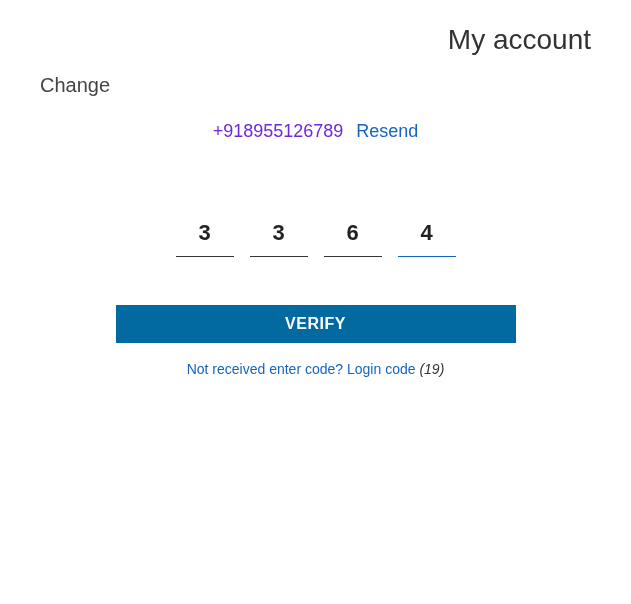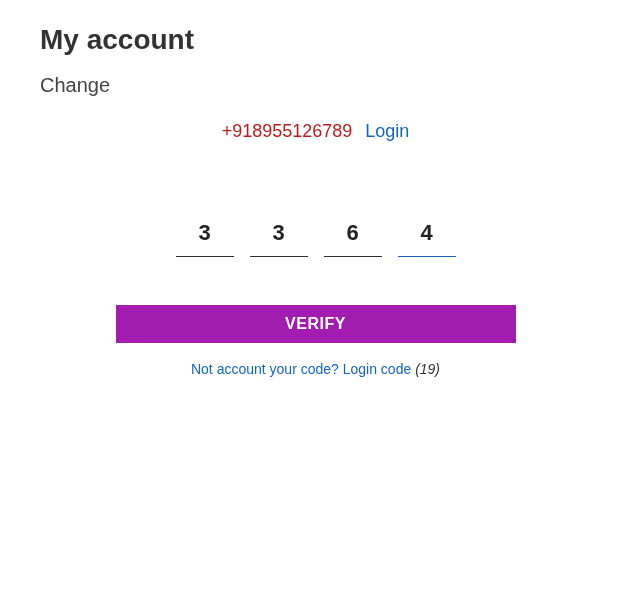--- a/index.html
+++ b/index.html
@@ -10,23 +10,24 @@
     body {
       font-family: "Segoe UI", -apple-system, BlinkMacSystemFont, sans-serif;
       background: #ffffff;
       width: 631px;
       height: 604px;
       padding: 24px 40px;
       color: #222222;
     }
     .page-title {
       font-size: 28px;
-      font-weight: 700;
+      font-weight: 400;
       color: #333333;
       margin-bottom: 18px;
+      text-align: right;
     }
     .subtitle {
       font-size: 20px;
       font-weight: 400;
       color: #444444;
       margin-bottom: 24px;
     }
     .content {
       text-align: center;
       padding: 0 60px;
@@ -34,21 +35,21 @@
     .instruction {
       font-size: 18px;
       color: #333333;
       margin-bottom: 8px;
     }
     .phone-row {
       font-size: 18px;
       margin-bottom: 72px;
     }
     .phone {
-      color: #b91c1c;
+      color: #6d28d9;
     }
     .change-link {
       color: #1565c0;
       margin-left: 8px;
       cursor: pointer;
     }
     .otp-row {
       display: flex;
       justify-content: center;
       gap: 16px;
@@ -68,21 +69,21 @@
       background: transparent;
     }
     .otp-input.active {
       border-bottom: 1px solid #1565c0;
     }
     .verify-btn {
       display: block;
       width: 400px;
       margin: 0 auto 18px auto;
       padding: 10px 0;
-      background: #a21caf;
+      background: #0369a1;
       color: #ffffff;
       border: none;
       font-size: 16px;
       font-weight: 700;
       letter-spacing: 0.5px;
       cursor: pointer;
       font-family: inherit;
     }
     .resend-row {
       font-size: 14px;
@@ -99,29 +100,29 @@
   </style>
 </head>
 <body>
 
 <h1 class="page-title">My account</h1>
 <h2 class="subtitle">Change</h2>
 
 <div class="content">
   <div class="phone-row">
     <span class="phone">+918955126789</span>
-    <span class="change-link">Login</span>
+    <span class="change-link">Resend</span>
   </div>
 
   <div class="otp-row">
     <input type="text" maxlength="1" class="otp-input" value="3" style="">
     <input type="text" maxlength="1" class="otp-input" value="3" style="">
     <input type="text" maxlength="1" class="otp-input" value="6" style="">
     <input type="text" maxlength="1" class="otp-input active" value="4" style="">
   </div>
 
   <button class="verify-btn">VERIFY</button>
 
   <div class="resend-row">
-    <span class="resend-link"><span>Not account your code? </span><span>Login code</span></span>
+    <span class="resend-link"><span>Not received enter code? </span><span>Login code</span></span>
     <span class="countdown">(19)</span>
   </div>
 </div>
 
 </body></html>

